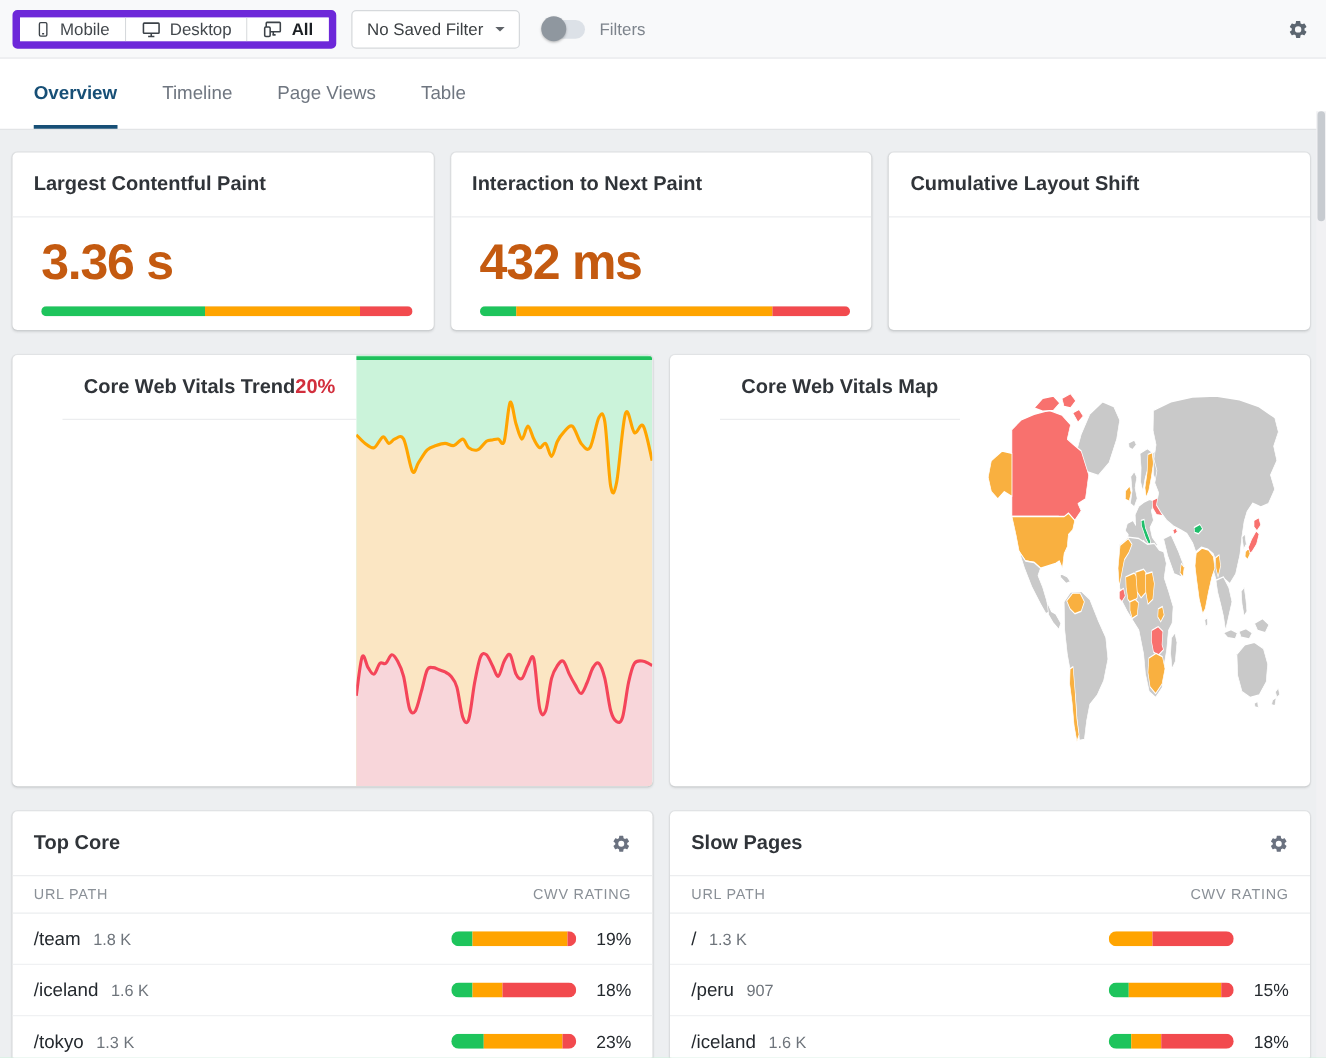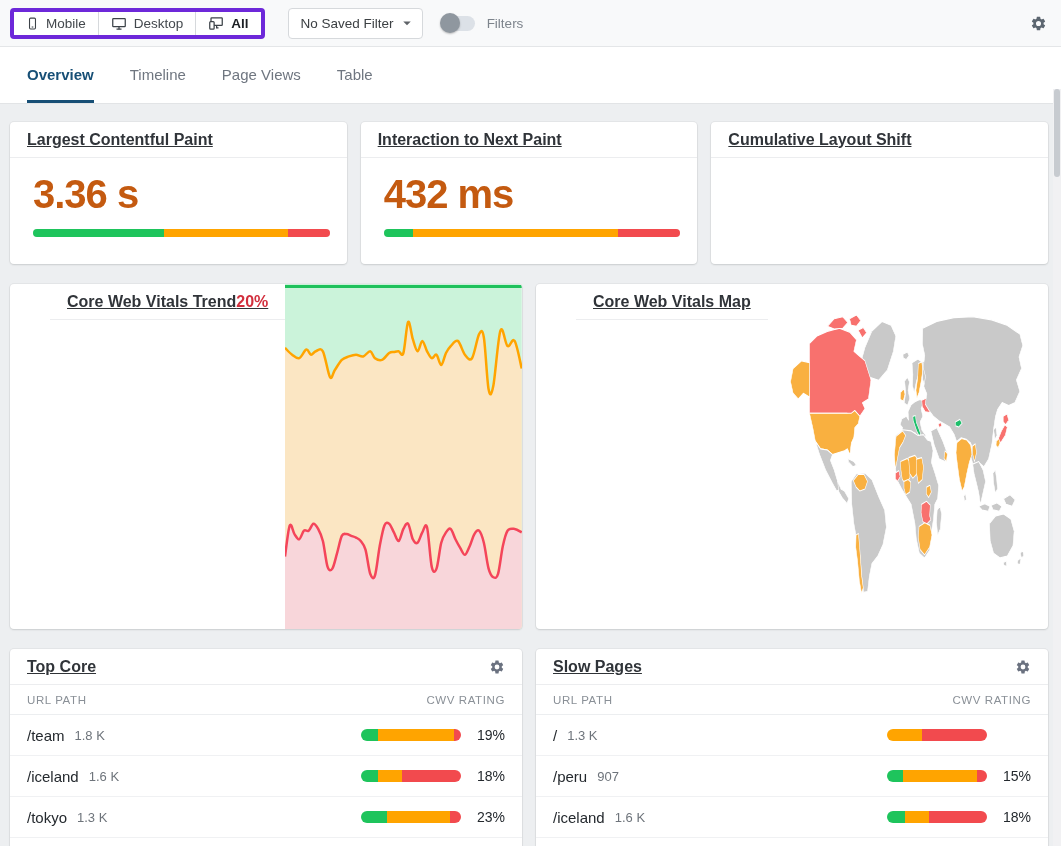--- a/index.html
+++ b/index.html
@@ -1,43 +1,43 @@
 <!DOCTYPE html>
 <html><head>
 <meta charset="utf-8">
 <style>
   * { margin:0; padding:0; box-sizing:border-box; }
   html,body { width:1061px; height:846px; overflow:hidden; }
   body { font-family:"Liberation Sans","DejaVu Sans",sans-serif; background:#edeff1; position:relative; color:#2f3337; }
 
   
   .toolbar { height:47px; background:#f8f9fa; border-bottom:1px solid #e4e6e8; display:flex; align-items:center; padding:0 14px 0 10px; }
-  .seg { display:flex; background:#fff; border:4px solid #6d28d9; border-radius:4px; overflow:hidden; height:31px; }
+  .seg { display:flex; background:#fff; border:6px solid #6d28d9; border-radius:4px; overflow:hidden; height:31px; }
   .seg-btn { display:flex; align-items:center; gap:7px; padding:0 12px; font-size:13.5px; color:#43484d; cursor:pointer; border-right:1px solid #d6d9dc; background:#fff; }
   .seg-btn:last-child { border-right:none; }
   .seg-btn.active { font-weight:700; color:#1b1f23; }
   .seg-btn svg { color:#3c4248; }
-  .drop-btn { display:flex; align-items:center; gap:4px; height:31px; margin-left:23px; padding:0 6px 0 12px; background:#fff; border:1px solid #d6d9dc; border-radius:4px; font-size:13.5px; color:#3c4043; cursor:pointer; }
+  .drop-btn { display:flex; align-items:center; gap:4px; height:31px; margin-left:12px; padding:0 6px 0 12px; background:#fff; border:1px solid #d6d9dc; border-radius:4px; font-size:13.5px; color:#3c4043; cursor:pointer; }
   .drop-btn svg { color:#5f6368; }
   .toggle-wrap { display:flex; align-items:flex-start; margin-left:18px; cursor:pointer; }
   .toggle-track { width:34px; height:15px; border-radius:8px; background:#dce1e7; position:relative; }
   .toggle-knob { width:20px; height:20px; border-radius:50%; background:#8f979f; position:absolute; left:-1px; top:-2.5px; box-shadow:0 1px 2px rgba(0,0,0,.25); }
   .toggle-label { margin-left:12px; font-size:13.5px; color:#7d848c; }
   .toolbar-gear { margin-left:auto; color:#5c6670; display:flex; cursor:pointer; }
 
   
   .tabbar { height:57px; background:#fff; border-bottom:1px solid #e2e4e6; display:flex; align-items:stretch; padding-left:27px; gap:36px; }
   .tab { display:flex; align-items:center; font-size:15px; color:#6f7680; cursor:pointer; border-bottom:3px solid transparent; padding-top:2px; }
   .tab.active { color:#174f76; font-weight:700; border-bottom-color:#174f76; }
 
   
   .content { padding:18px 13px 0 10px; }
   .row { display:flex; gap:14px; margin-bottom:20px; }
   .card { background:#fff; border-radius:4px; box-shadow:0 1px 2px rgba(16,22,26,.12), 0 0 0 1px rgba(16,22,26,.04); overflow:hidden; }
-  .card-header { height:36px; display:flex; align-items:center; padding:0 17px; border-bottom:1px solid #ecedef;text-decoration:underline; }
+  .card-header { height:52px; display:flex; align-items:center; padding:0 17px; border-bottom:1px solid #ecedef; }
   .card-title { font-size:16px; font-weight:700; color:#303439; }
 
   
   .metric-card { flex:1; height:142px; }
   .metric-body { padding:12px 17px 0 23px; }
   .metric-value { font-size:40px; font-weight:700; letter-spacing:-1px; line-height:48px; }
   .bigbar { margin-top:11px; height:8px; border-radius:4px; overflow:hidden; display:flex; background:#eee; }
   .bigbar span, .minibar span { display:block; height:100%; }
 
   

